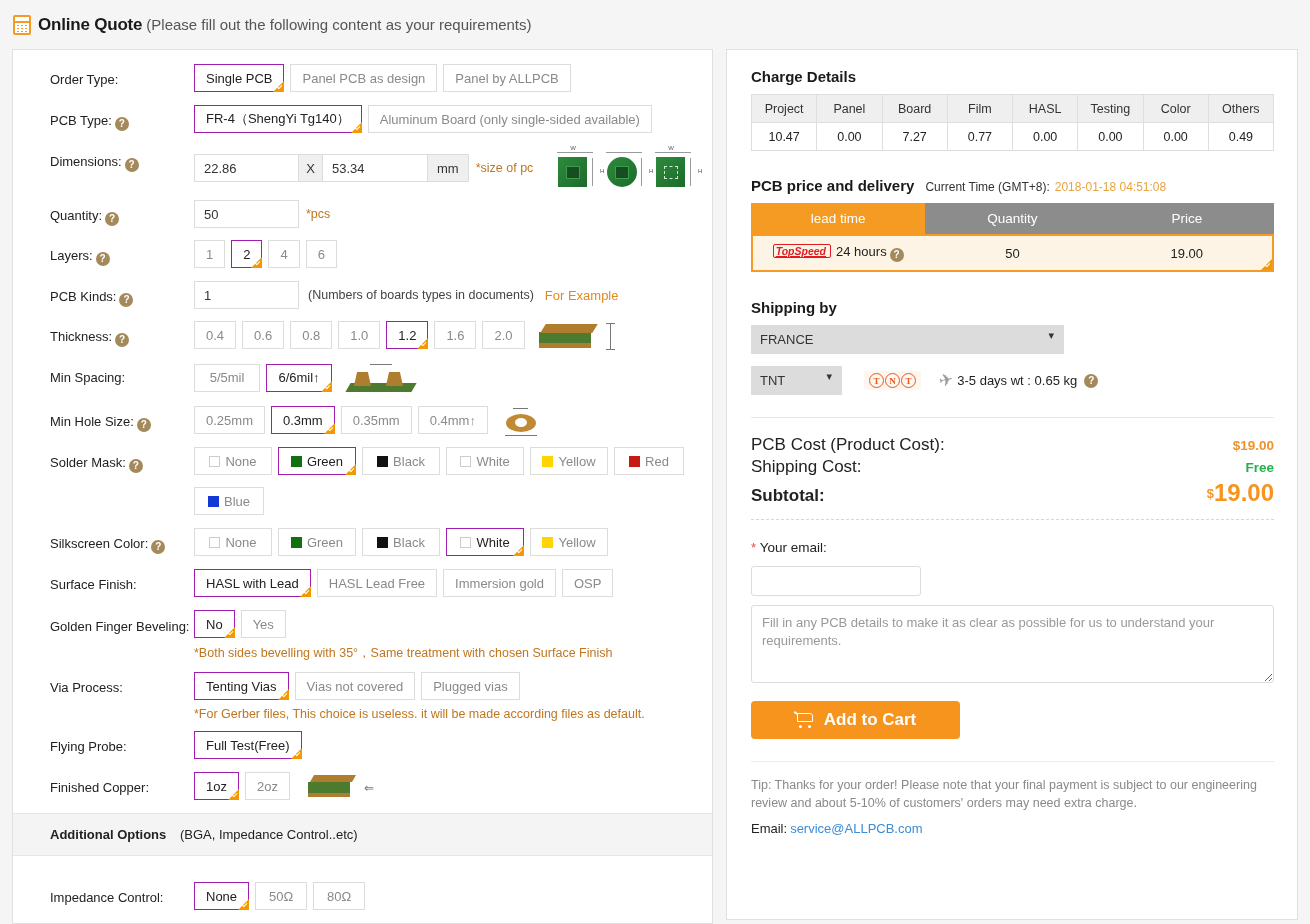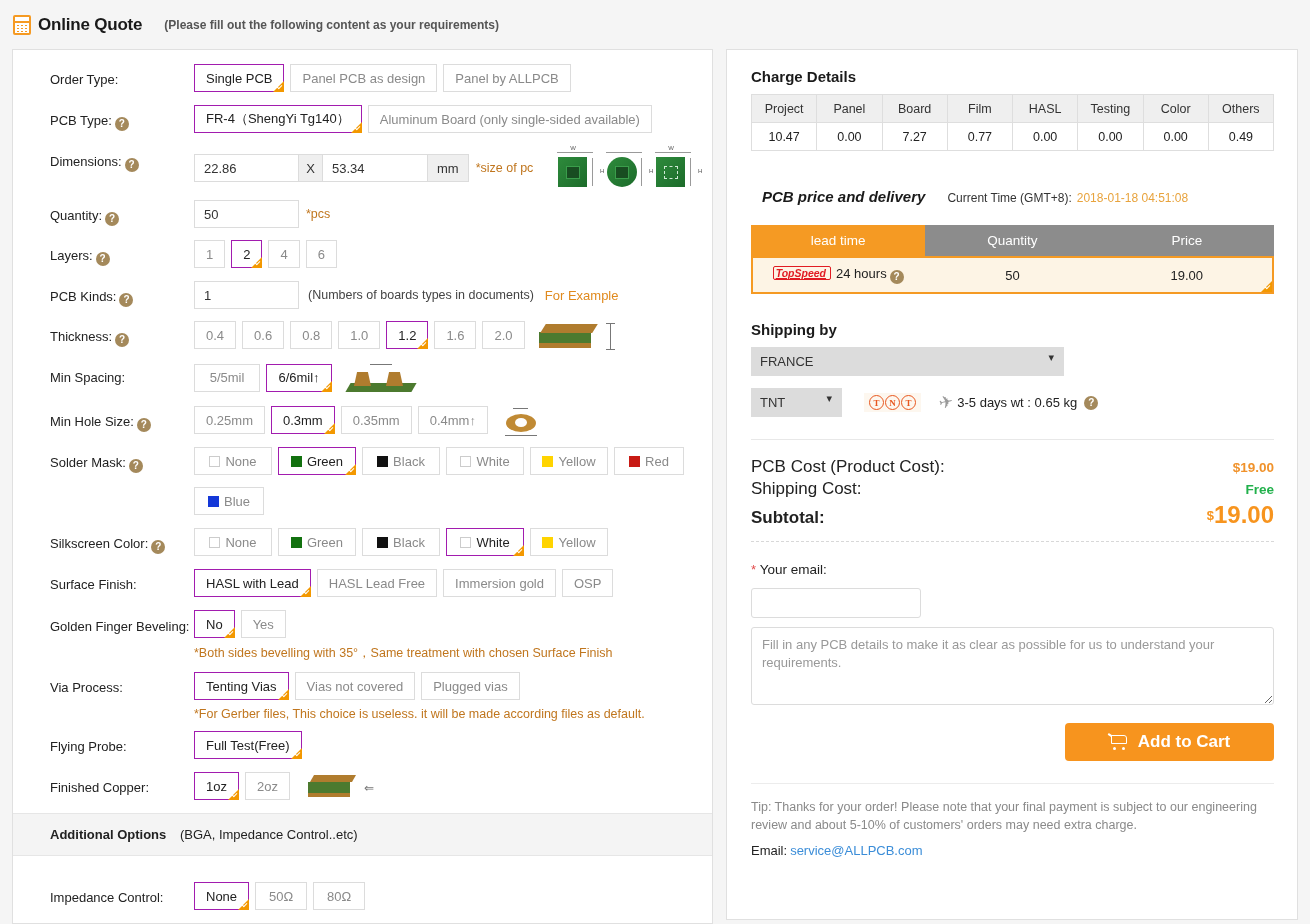--- a/index.html
+++ b/index.html
@@ -45,24 +45,23 @@
       repeating-linear-gradient(to bottom, #fff 0 2px, transparent 2px 3px);
     background-color: #f59a23;
   }
   #page-title {
     font-size: 17px;
     font-weight: bold;
     color: #1a1a1a;
     letter-spacing: -0.2px;
   }
   #header-note {
-    font-size: 12px;
+    font-size: 15px;
     color: #555;
-    margin-left: 22px;
-    font-weight: bold;
+    margin-left: 4px;
   }
 
   
   #layout {
     display: flex;
     gap: 13px;
     padding: 0 12px;
     align-items: flex-start;
   }
   #left-panel {
@@ -349,21 +348,21 @@
   .section-bar .sub { font-weight: normal; margin-left: 10px; }
 
   
   .rp-h {
     font-size: 15px;
     font-weight: bold;
     color: #1a1a1a;
     margin: 0 0 9px 0;
   }
   .rp-h-row { display: flex; align-items: baseline; margin: 26px 0 9px 0; }
-  .rp-h-row .rp-h { margin: 11px; font-style: italic; }
+  .rp-h-row .rp-h { margin: 0; }
   .rp-time-label { font-size: 12px; color: #333; margin-left: 11px; }
   .rp-time-val { font-size: 12px; color: #e8a33d; margin-left: 5px; }
 
   table.charge {
     width: 100%;
     border-collapse: collapse;
     table-layout: fixed;
   }
   table.charge th {
     background: #efefef;
@@ -526,21 +525,21 @@
     padding: 8px 10px;
     font-size: 13px;
     color: #333;
     font-family: "Liberation Sans", sans-serif;
     resize: vertical;
     outline: none;
     line-height: 18px;
   }
   .notes-area::placeholder { color: #999; }
 
-  .cart-row { display: flex; justify-content: flex-end; margin-top: 18px; }
+  .cart-row { display: flex; justify-content: flex-start; margin-top: 18px; }
   .cart-btn {
     background: #f7941e;
     border: none;
     border-radius: 4px;
     color: #fff;
     font-size: 17px;
     font-weight: bold;
     height: 38px;
     width: 209px;
     display: inline-flex;

